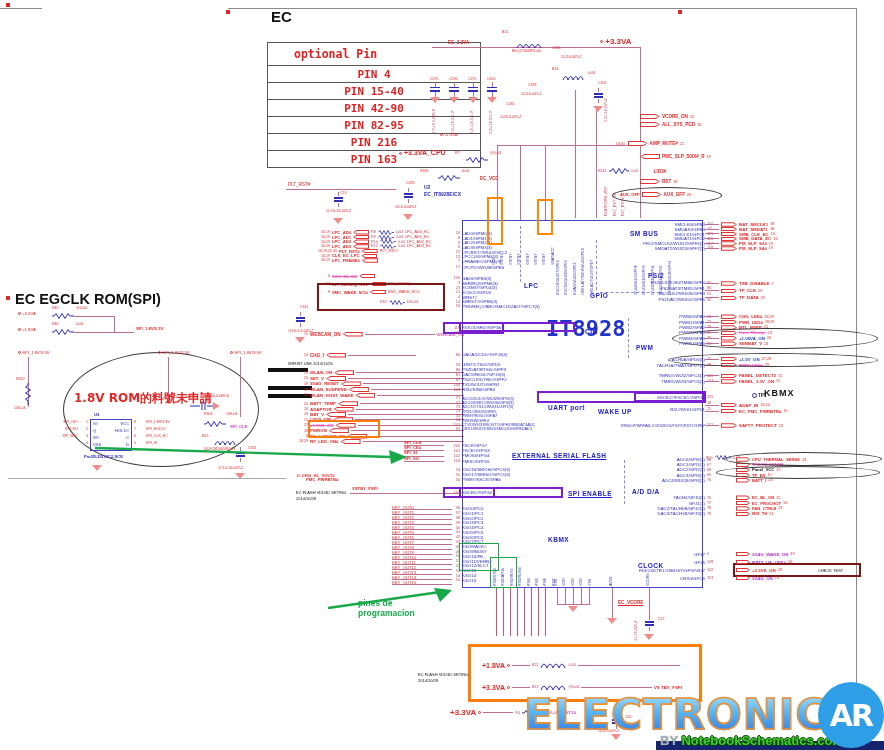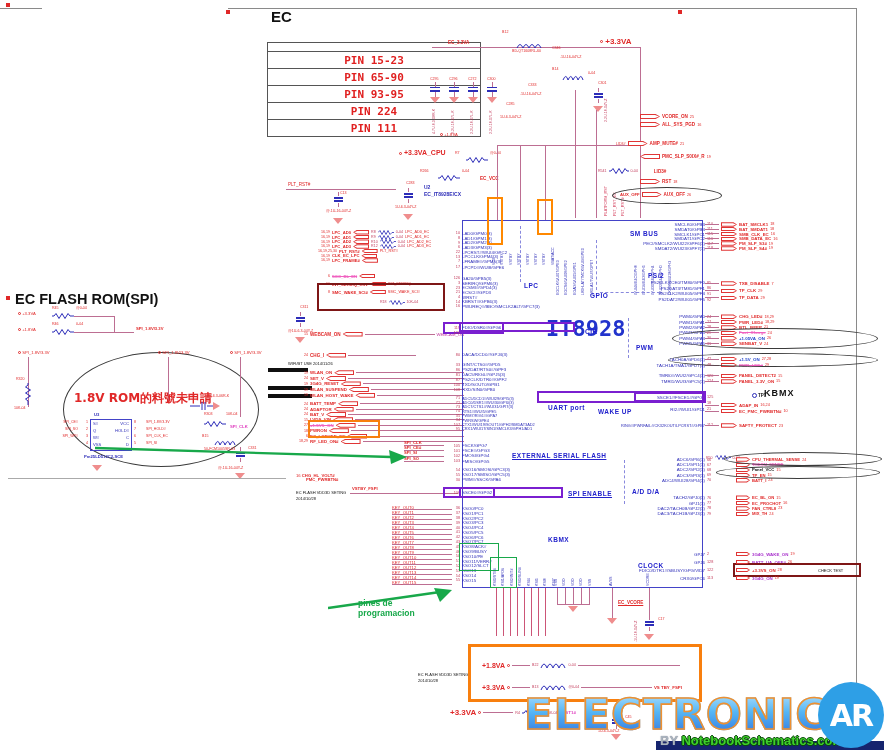--- a/index.html
+++ b/index.html
@@ -64,27 +64,29 @@
 <div class="abs" style="left:856px;top:8px;width:1px;height:734px;background:#8a8a8a"></div>
 <div class="abs" style="left:226px;top:10px;width:4px;height:4px;background:#e02828"></div>
 <div class="abs" style="left:678px;top:10px;width:4px;height:4px;background:#e02828"></div>
 <div class="abs" style="left:6px;top:3px;width:4px;height:4px;background:#e02828"></div>
 <div class="abs" style="left:6px;top:296px;width:4px;height:4px;background:#e02828"></div>
 
 <div class="abs blk b" style="left:271px;top:8px;font-size:15px">EC</div>
 
 <div class="abs" style="left:267px;top:42px;width:214px;border:1px solid #555;background:#fff">
   <div style="padding:4px 0 4px 26px;color:#e02020;font-weight:bold;font-family:'DejaVu Sans Mono',monospace;font-size:11.5px;line-height:1.25">
+    <div>optional Pin</div>
   </div>
   <div>
-      <div class="tblrow" style="height:17px">PIN 15-23</div>
-      <div class="tblrow" style="height:17px">PIN 65-90</div>
-      <div class="tblrow" style="height:17px">PIN 93-95</div>
-      <div class="tblrow" style="height:17px">PIN 224</div>
-      <div class="tblrow" style="height:17px">PIN 111</div>
+      <div class="tblrow" style="height:17px">PIN 4</div>
+      <div class="tblrow" style="height:17px">PIN 15-40</div>
+      <div class="tblrow" style="height:17px">PIN 42-90</div>
+      <div class="tblrow" style="height:17px">PIN 82-95</div>
+      <div class="tblrow" style="height:17px">PIN 216</div>
+      <div class="tblrow" style="height:17px">PIN 163</div>
     </div>
 </div>
 
 <div class="wireh" style="left:432px;top:47px;width:208px"></div>
 <div class="wireh" style="left:640px;top:47px;width:1px"></div>
 <div class="wirev" style="left:640px;top:47px;height:40px"></div>
 <div class="abs red f45 b" style="left:448px;top:40px">EC_3.3VA</div>
 <div class="abs red f8 b" style="left:600px;top:38px"><span class="pwr"></span> <span>+3.3VA</span></div>
 
 <div class="abs f35 red" style="left:502px;top:31px">B12</div>
@@ -200,21 +202,21 @@
 
 <div class="wirev" style="left:575px;top:90px;height:128px"></div>
 <div class="wirev" style="left:596px;top:110px;height:108px"></div>
 <div class="wirev" style="left:640px;top:87px;height:131px"></div>
 <div class="wireh" style="left:497px;top:145px;width:145px"></div>
 <div class="wirev" style="left:497px;top:145px;height:75px"></div>
 <div class="wirev" style="left:520px;top:145px;height:75px"></div>
 <div class="wirev" style="left:545px;top:145px;height:75px"></div>
 
 <div class="abs" style="left:8px;top:285px;width:280px;height:200px">
-  <div class="abs blk b" style="left:7px;top:6px;font-size:14.5px">EC FLASH ROM(SPI)</div>
+  <div class="abs blk b" style="left:7px;top:6px;font-size:14.5px">EC EGCLK ROM(SPI)</div>
 
   <div class="abs red f4" style="left:10px;top:27px"><span class="pwr"></span> <span>+3.3VA</span></div>
   <div class="abs f35 red" style="left:44px;top:22px">R45</div>
   <svg class="abs" style="left:44px;top:28px" width="22" height="6" viewBox="0 0 22 6">
       <polyline points="0,3 2,3 4,0.5 7,5.5 10,0.5 13,5.5 16,0.5 18,3 22,3" stroke="#2d2db8" fill="none" stroke-width="1"></polyline>
     </svg>
   <div class="abs f35 red" style="left:68px;top:22px">@0-04</div>
   <div class="wireh" style="left:66px;top:31px;width:40px"></div>
   <div class="wirev" style="left:106px;top:31px;height:16px"></div>
   <div class="abs red f4" style="left:10px;top:43px"><span class="pwr"></span> <span>+1.8VA</span></div>

